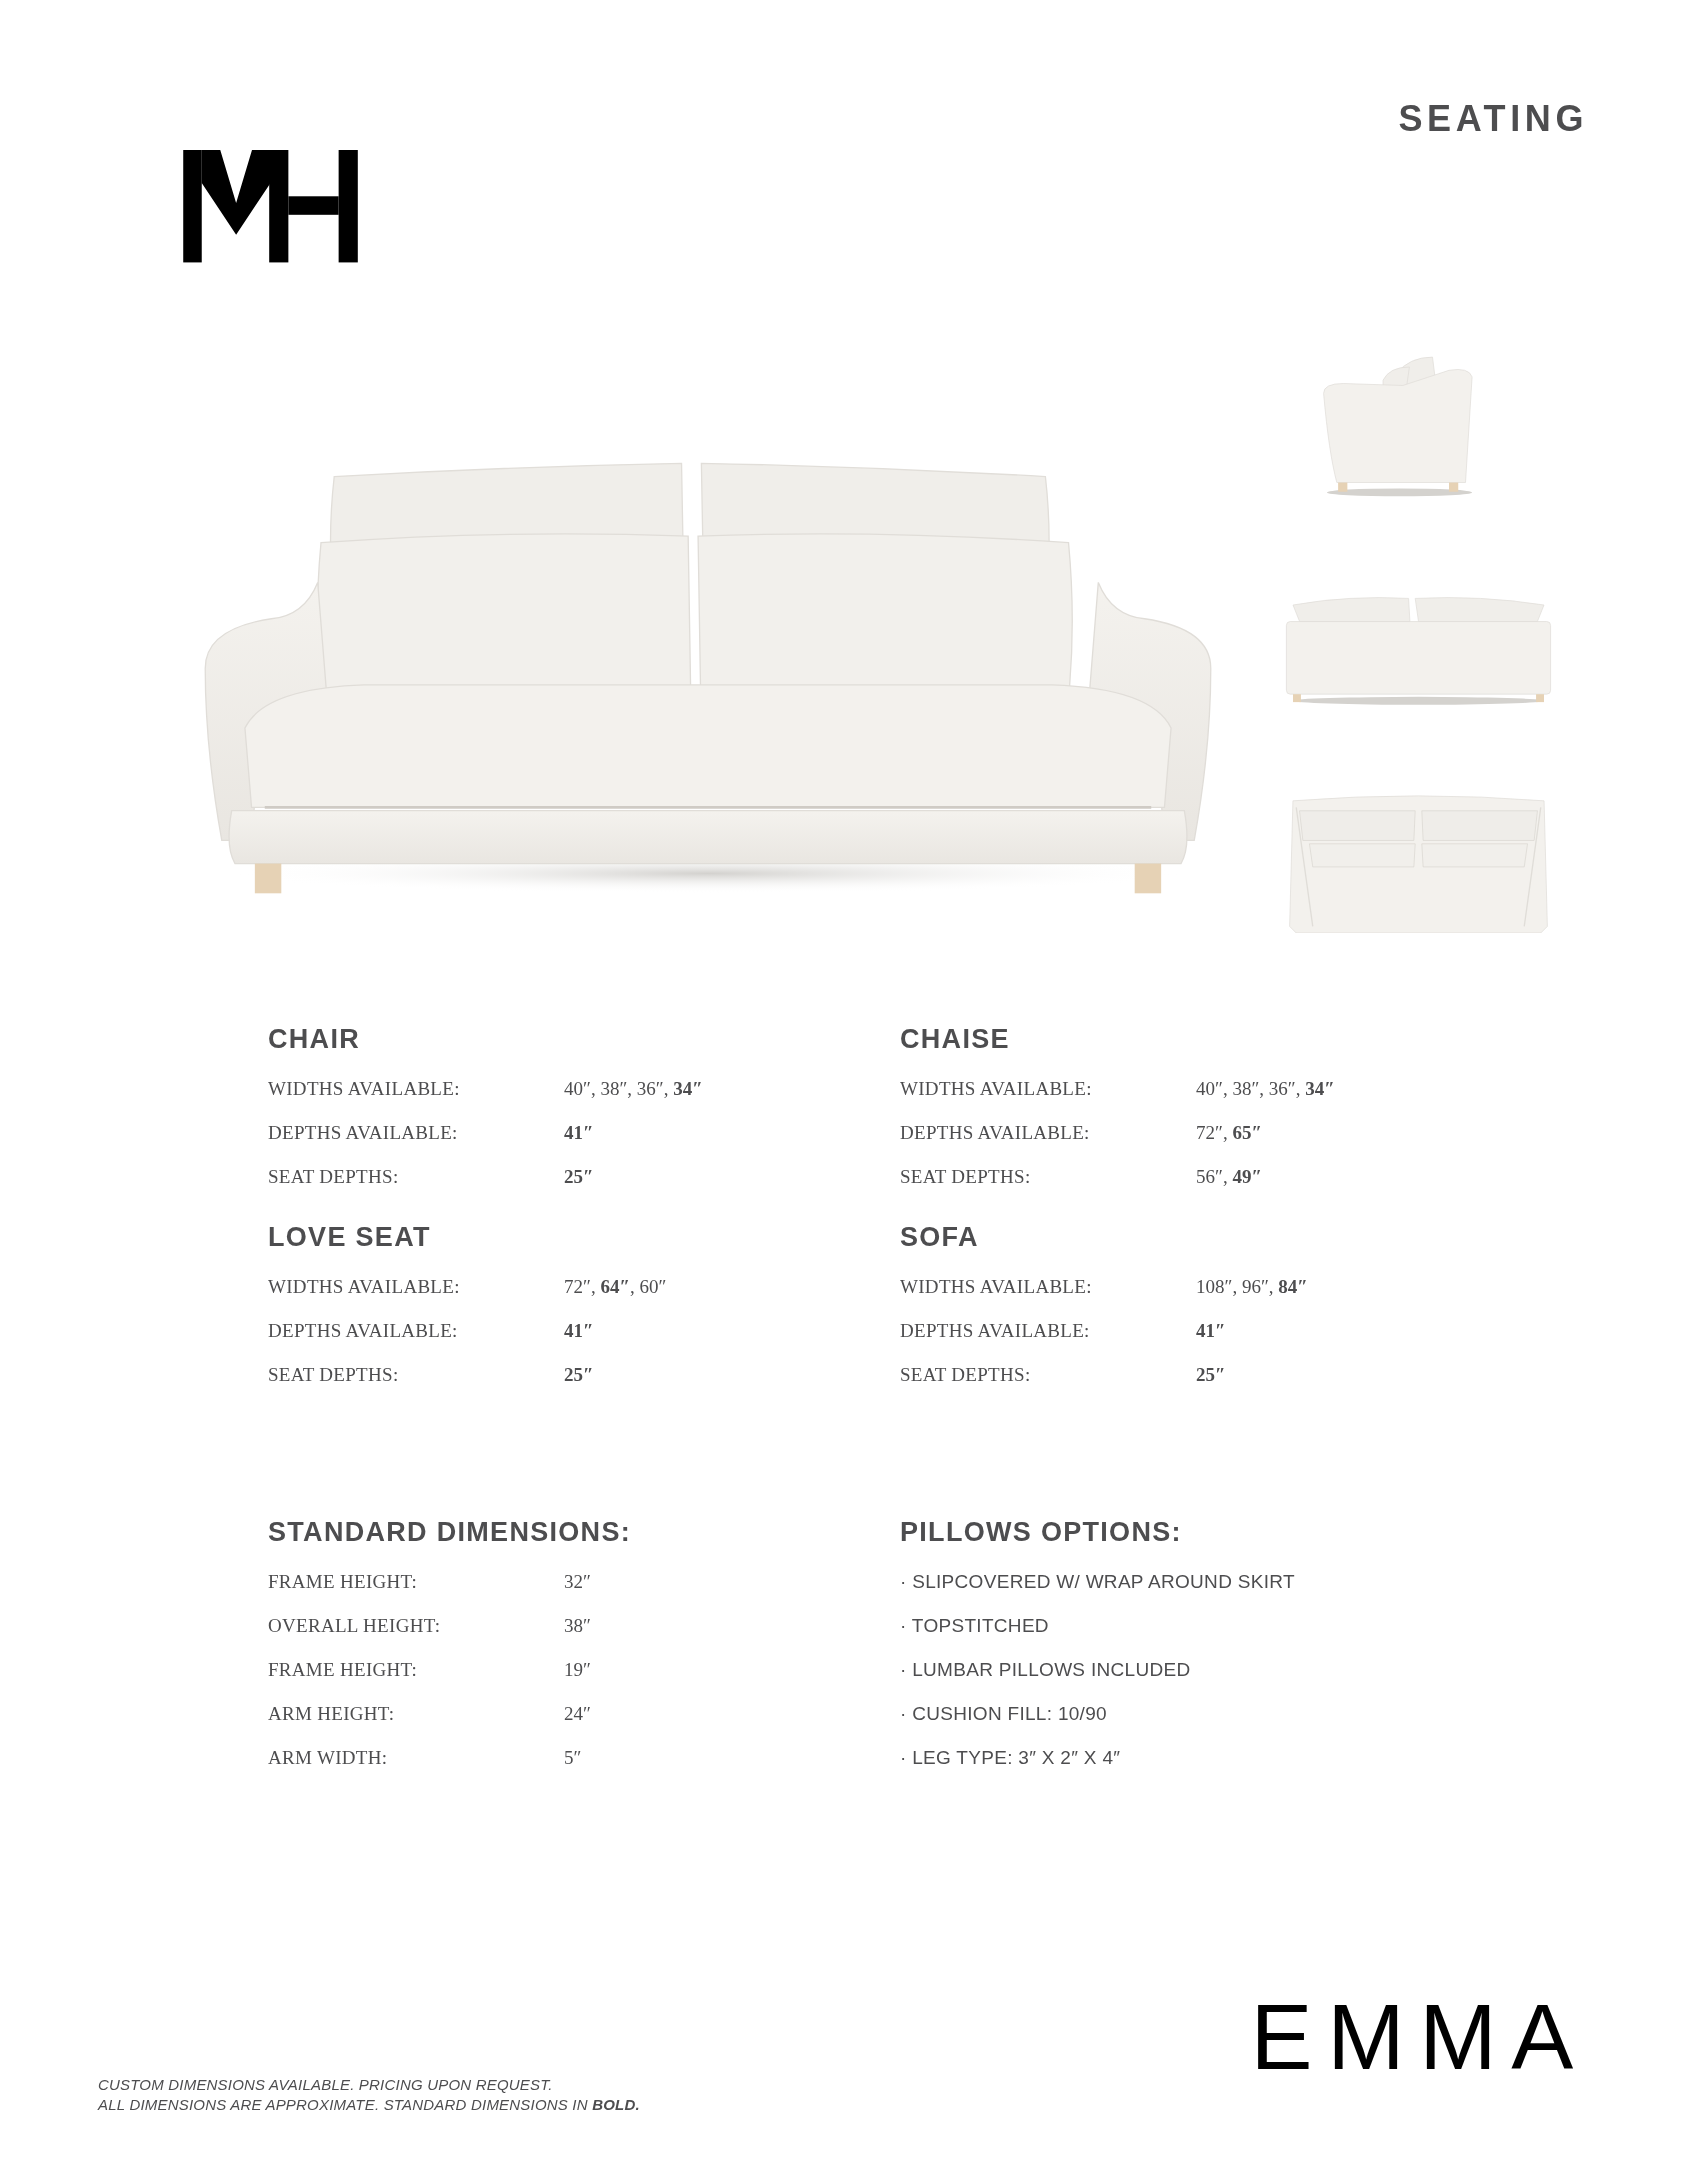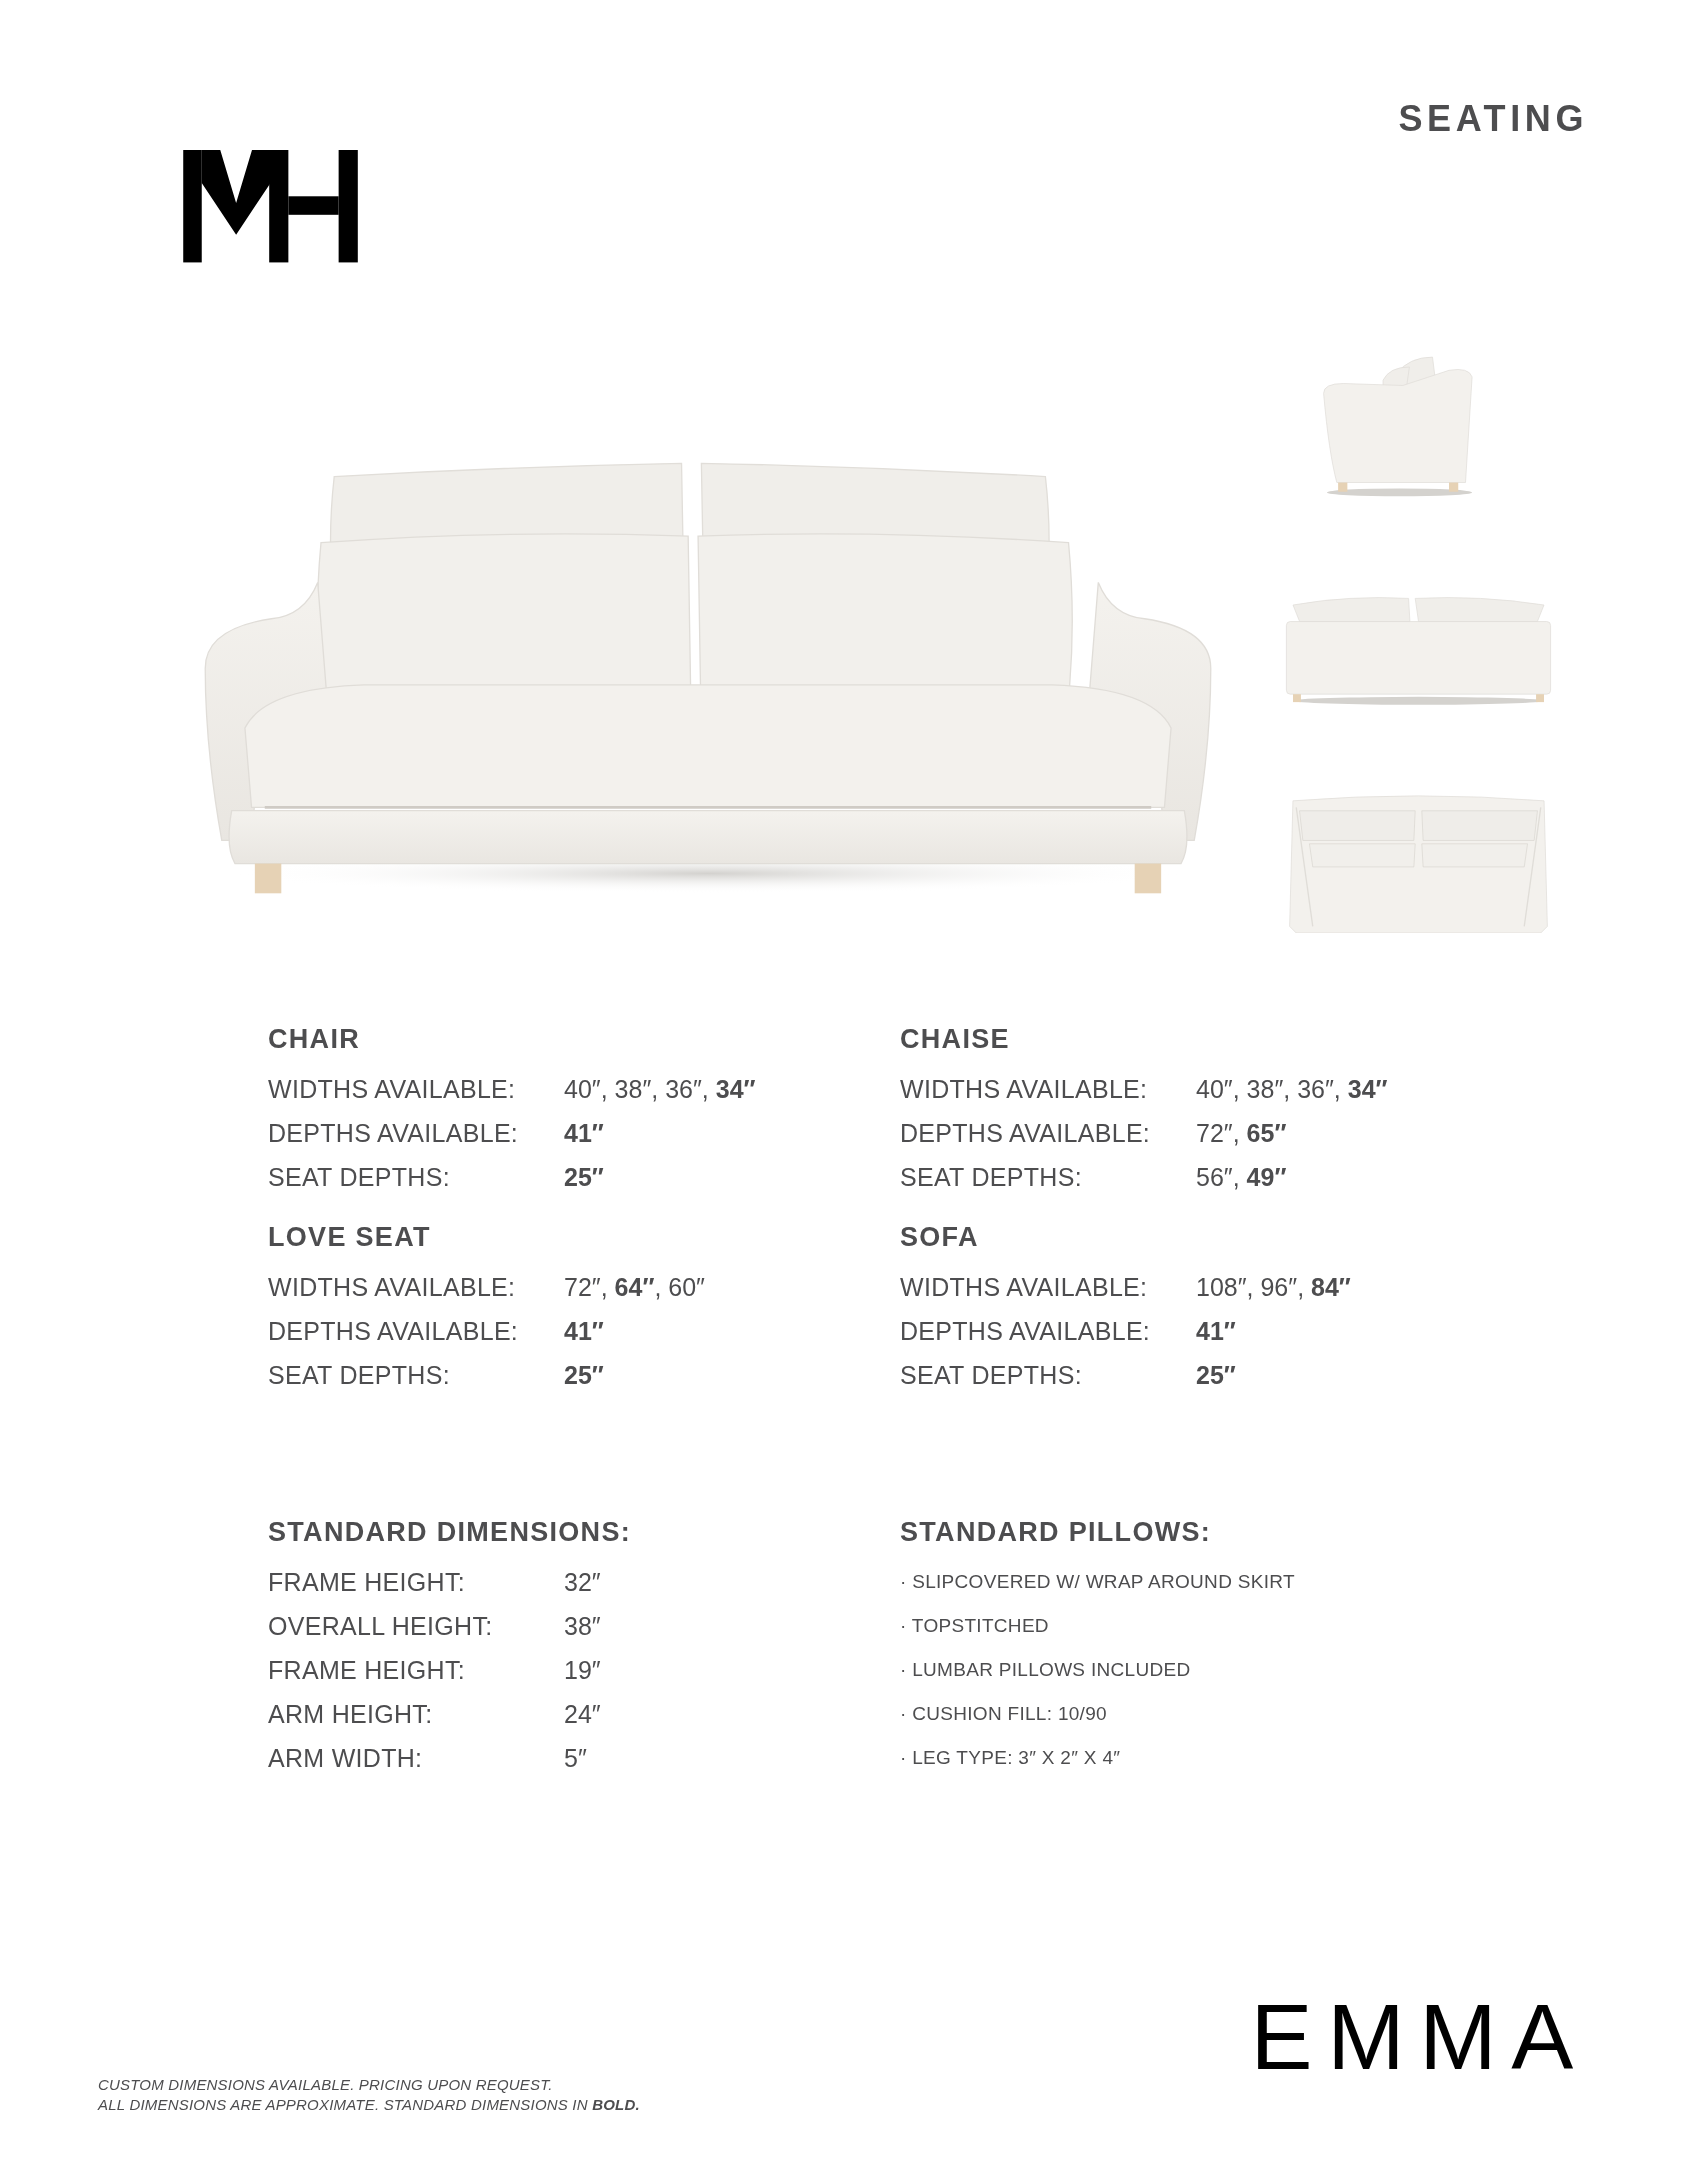--- a/index.html
+++ b/index.html
@@ -22,21 +22,21 @@
     .thumb { position: absolute; }
     .thumb-side { left: 1317px; top: 334px; width: 165px; height: 165px; }
     .thumb-back { left: 1283px; top: 463px; width: 271px; height: 251px; }
     .thumb-top  { left: 1283px; top: 781px; width: 271px; height: 152px; }
 
     
     .spec-block { position: absolute; width: 595px; }
     .spec-title {
       font-size: 27px; font-weight: 700; letter-spacing: 1.3px; margin: 0 0 12px 0; line-height: 32px;
     }
-    .spec-row { display: flex; font-size: 25px; line-height: 44px; height: 44px; }
+    .spec-row { display: flex; font-size: 19px; line-height: 44px; height: 44px; font-family: Liberation Serif, serif; }
     .spec-label { width: 296px; flex: none; letter-spacing: 0.3px; }
     .spec-value { white-space: nowrap; }
     .spec-value b { font-weight: 700; }
 
     .dims .spec-label { width: 296px; }
     .opt-row { font-size: 19px; line-height: 44px; height: 44px; white-space: nowrap; letter-spacing: 0.3px; }
 
     
     .footnote {
       left: 98px; top: 2075px; font-size: 15px; line-height: 20px; color: #4d4d4f; letter-spacing: 0.2px; font-style: italic;
@@ -197,21 +197,21 @@
     <span class="spec-label">ARM HEIGHT:</span>
     <span class="spec-value">24″</span>
   </div>
   <div class="spec-row">
     <span class="spec-label">ARM WIDTH:</span>
     <span class="spec-value">5″</span>
   </div>
 </div>
 
 <div class="spec-block" style="left:900px; top:1516px;">
-  <div class="spec-title">STANDARD PILLOWS:</div>
+  <div class="spec-title">PILLOWS OPTIONS:</div>
   <div class="opt-row">· SLIPCOVERED W/ WRAP AROUND SKIRT</div>
   <div class="opt-row">· TOPSTITCHED</div>
   <div class="opt-row">· LUMBAR PILLOWS INCLUDED</div>
   <div class="opt-row">· CUSHION FILL: 10/90</div>
   <div class="opt-row">· LEG TYPE: 3″ X 2″ X 4″</div>
 </div>
 
 <div class="abs footnote">
   <div>CUSTOM DIMENSIONS AVAILABLE. PRICING UPON REQUEST.</div>
   <div><span>ALL DIMENSIONS ARE APPROXIMATE. STANDARD DIMENSIONS IN</span> <b>BOLD.</b></div>

